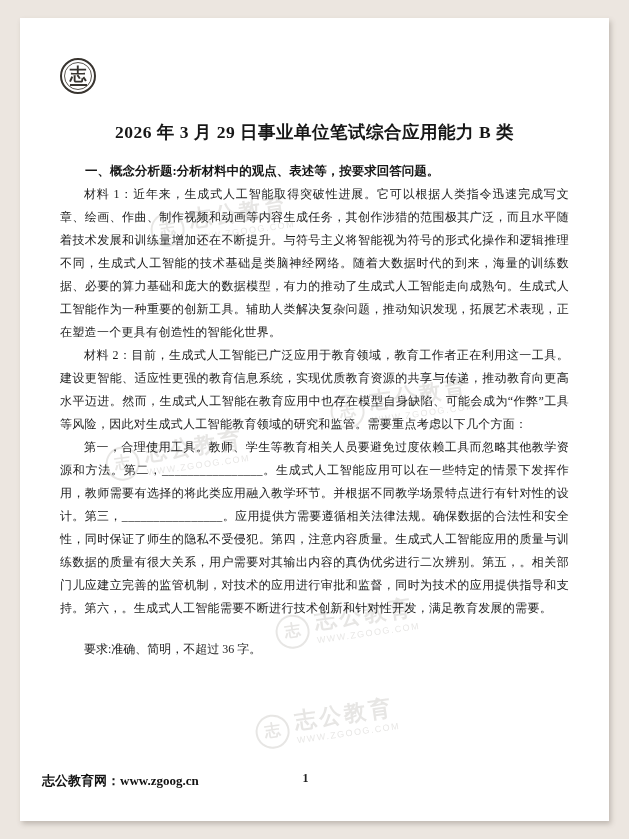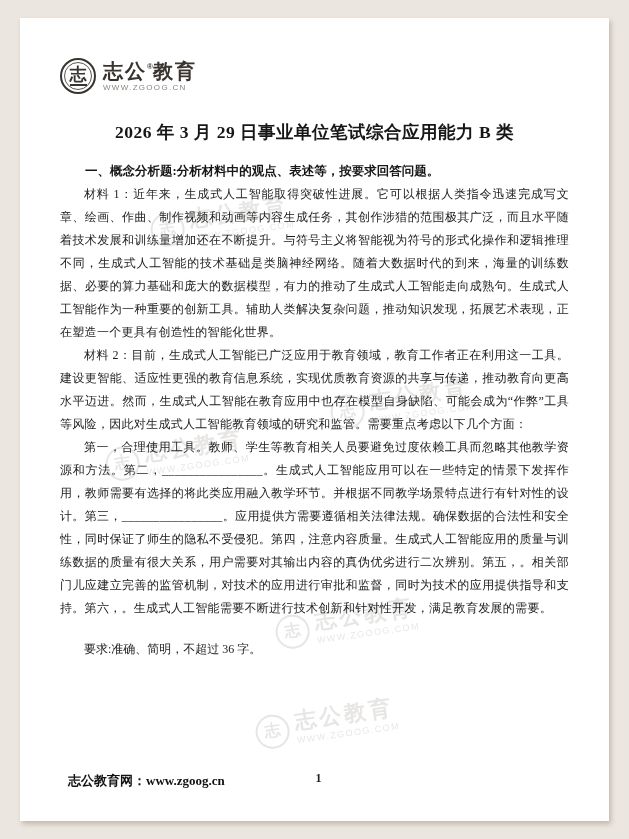--- a/index.html
+++ b/index.html
@@ -145,21 +145,21 @@
   .q-req {
     font-size: 12px;
     color: #1b1b1b;
     text-indent: 2em;
     line-height: 23px;
   }
 
   
   .footer {
     position: absolute;
-    left: 48px;
+    left: 22px;
     right: 40px;
     bottom: 32px;
     height: 18px;
     z-index: 2;
   }
   .footer-site {
     font-family: "Liberation Serif", serif;
     font-weight: bold;
     font-size: 13px;
     color: #111111;
@@ -264,24 +264,20 @@
     </span>
   </div>
 
   <div class="content">
 
     <div class="header">
       <div class="logo">
         <div class="seal">
           <span class="seal-char">志</span>
         </div>
-        <div class="logo-text">
-          <div class="brand-line"><span>志公</span><sup>®</sup><span>教育</span></div>
-          <div class="logo-url">WWW.ZGOOG.CN</div>
-        </div>
       </div>
     </div>
 
     <div class="doc-title">2026 年 3 月 29 日事业单位笔试综合应用能力 B 类</div>
 
     <div class="body-text">
       <div class="section-heading">一、概念分析题:分析材料中的观点、表述等，按要求回答问题。</div>
       <p>材料 1：近年来，生成式人工智能取得突破性进展。它可以根据人类指令迅速完成写文章、绘画、作曲、制作视频和动画等内容生成任务，其创作涉猎的范围极其广泛，而且水平随着技术发展和训练量增加还在不断提升。与符号主义将智能视为符号的形式化操作和逻辑推理不同，生成式人工智能的技术基础是类脑神经网络。随着大数据时代的到来，海量的训练数据、必要的算力基础和庞大的数据模型，有力的推动了生成式人工智能走向成熟句。生成式人工智能作为一种重要的创新工具。辅助人类解决复杂问题，推动知识发现，拓展艺术表现，正在塑造一个更具有创造性的智能化世界。</p>
       <p>材料 2：目前，生成式人工智能已广泛应用于教育领域，教育工作者正在利用这一工具。建设更智能、适应性更强的教育信息系统，实现优质教育资源的共享与传递，推动教育向更高水平迈进。然而，生成式人工智能在教育应用中也存在模型自身缺陷、可能会成为“作弊”工具等风险，因此对生成式人工智能教育领域的研究和监管。需要重点考虑以下几个方面：</p>
       <p>第一，合理使用工具。教师、学生等教育相关人员要避免过度依赖工具而忽略其他教学资源和方法。第二，________________。生成式人工智能应用可以在一些特定的情景下发挥作用，教师需要有选择的将此类应用融入教学环节。并根据不同教学场景特点进行有针对性的设计。第三，________________。应用提供方需要遵循相关法律法规。确保数据的合法性和安全性，同时保证了师生的隐私不受侵犯。第四，注意内容质量。生成式人工智能应用的质量与训练数据的质量有很大关系，用户需要对其输出内容的真伪优劣进行二次辨别。第五，。相关部门儿应建立完善的监管机制，对技术的应用进行审批和监督，同时为技术的应用提供指导和支持。第六，。生成式人工智能需要不断进行技术创新和针对性开发，满足教育发展的需要。</p>

